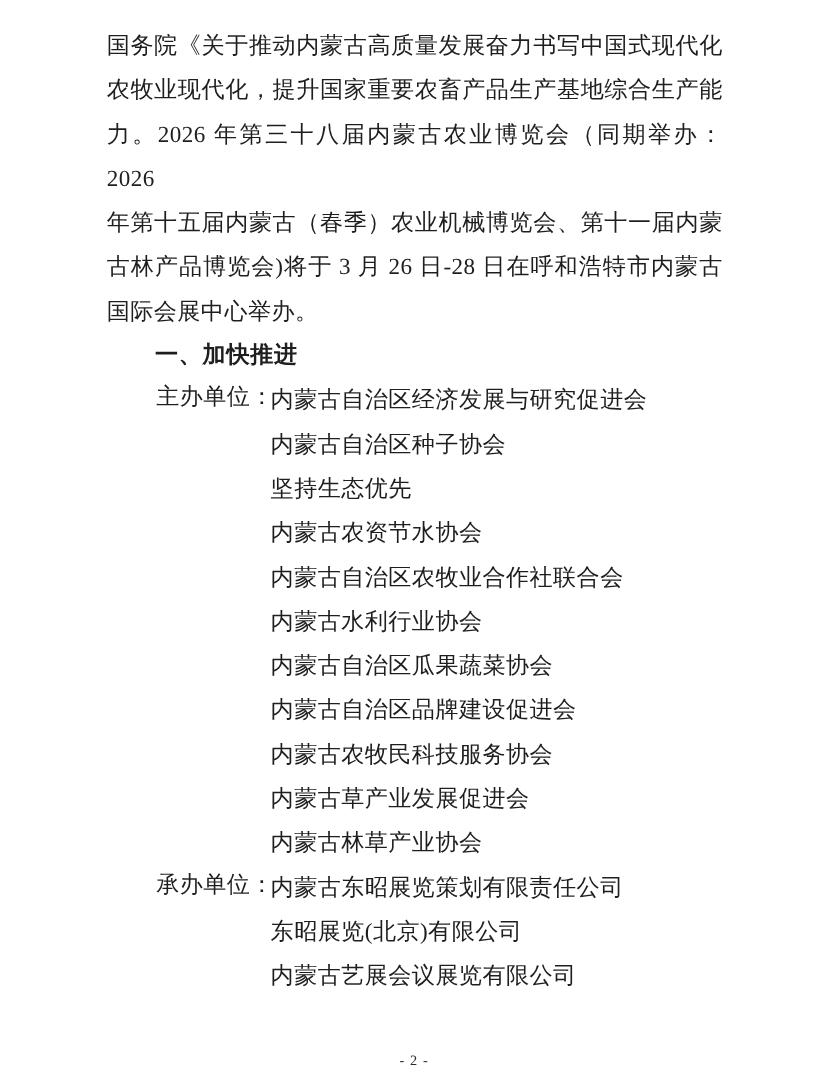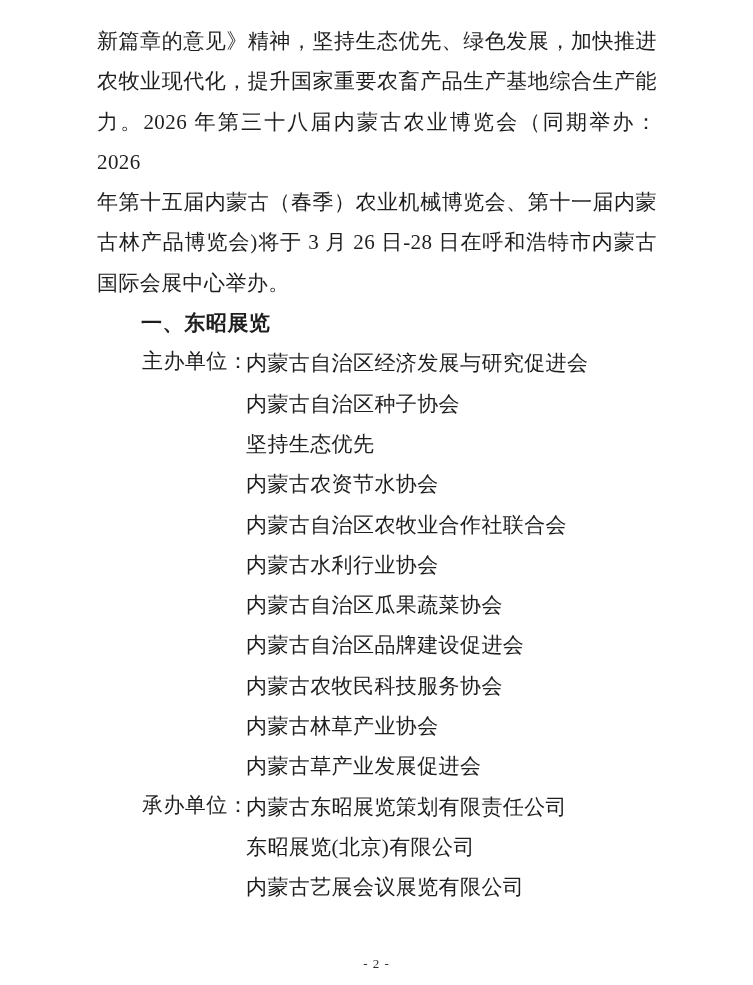--- a/index.html
+++ b/index.html
@@ -63,43 +63,43 @@
     color: #2a2a2a;
     font-family: "Liberation Serif", "DejaVu Serif", serif;
   }
 </style>
 </head>
 <body>
 
 <div class="page">
   <div class="doc">
 
-    <div class="pline">新篇章的意见》精神，坚持生态优先、绿色发展，加快推进</div>
+    <div class="pline">国务院《关于推动内蒙古高质量发展奋力书写中国式现代化</div>
     <div class="pline">农牧业现代化，提升国家重要农畜产品生产基地综合生产能</div>
     <div class="pline">力。2026 年第三十八届内蒙古农业博览会（同期举办：2026</div>
     <div class="pline">年第十五届内蒙古（春季）农业机械博览会、第十一届内蒙</div>
     <div class="pline">古林产品博览会)将于 3 月 26 日-28 日在呼和浩特市内蒙古</div>
     <div class="pline pline-last">国际会展中心举办。</div>
 
-    <div class="sec-heading">一、东昭展览</div>
+    <div class="sec-heading">一、加快推进</div>
 
     <div class="entry">
       <span class="entry-label">主办单位：</span>
       <span>内蒙古自治区经济发展与研究促进会</span>
     </div>
     <div class="cont">内蒙古自治区种子协会</div>
     <div class="cont">坚持生态优先</div>
     <div class="cont">内蒙古农资节水协会</div>
     <div class="cont">内蒙古自治区农牧业合作社联合会</div>
     <div class="cont">内蒙古水利行业协会</div>
     <div class="cont">内蒙古自治区瓜果蔬菜协会</div>
     <div class="cont">内蒙古自治区品牌建设促进会</div>
     <div class="cont">内蒙古农牧民科技服务协会</div>
+    <div class="cont">内蒙古草产业发展促进会</div>
     <div class="cont">内蒙古林草产业协会</div>
-    <div class="cont">内蒙古草产业发展促进会</div>
 
     <div class="entry">
       <span class="entry-label">承办单位：</span>
       <span>内蒙古东昭展览策划有限责任公司</span>
     </div>
     <div class="cont">东昭展览(北京)有限公司</div>
     <div class="cont">内蒙古艺展会议展览有限公司</div>
 
   </div>
 

